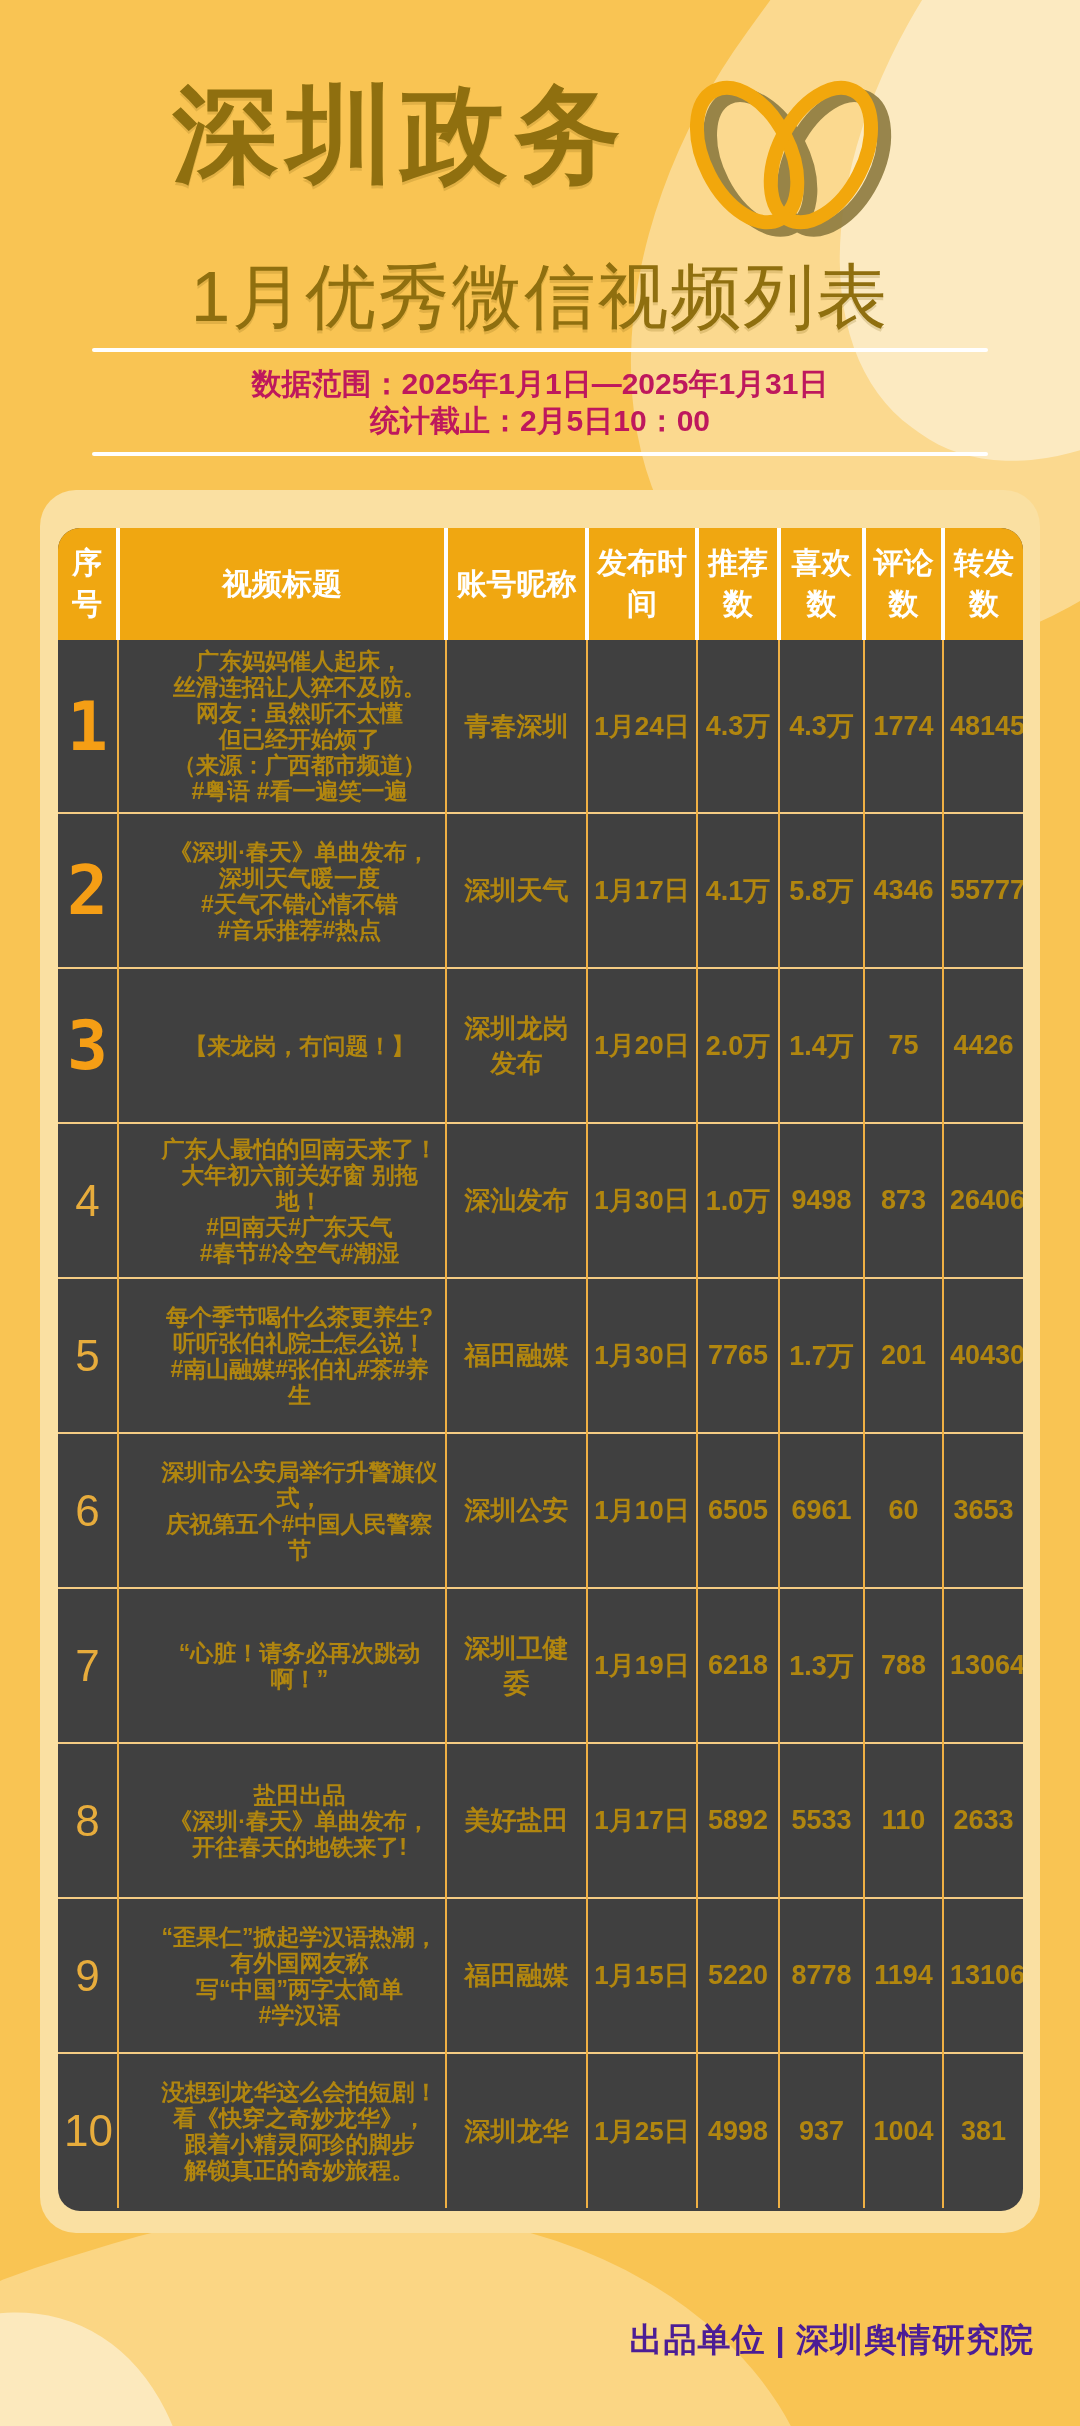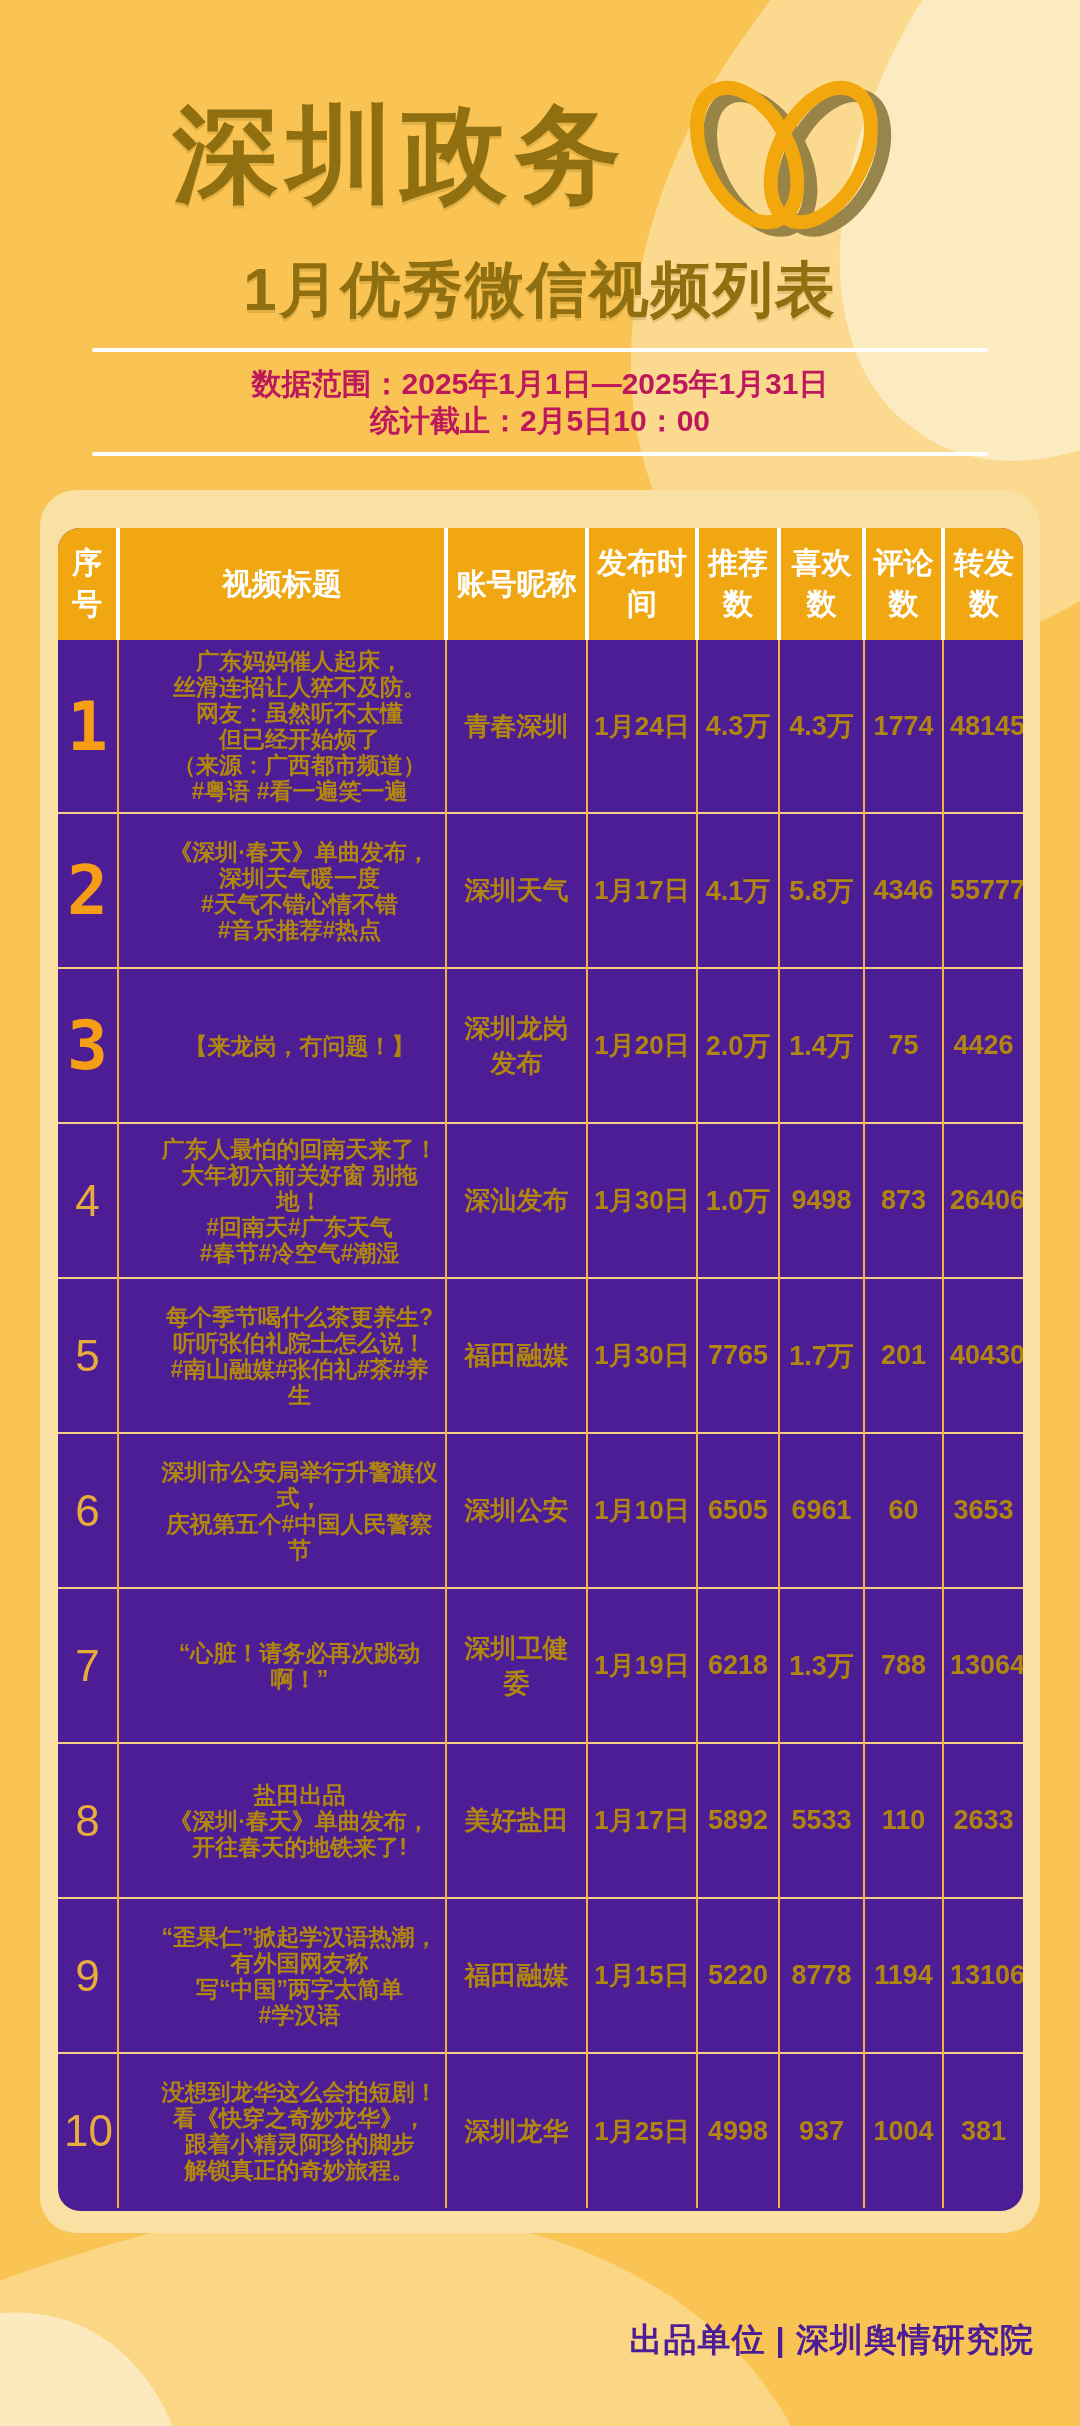--- a/index.html
+++ b/index.html
@@ -15,40 +15,40 @@
   .deco-tr-inner { top:-290px; right:-300px; width:480px; height:790px;
     background:#FCEAC1; border-radius:46% 54% 48% 52%; transform:rotate(36deg); }
   .deco-bl-main { left:-430px; top:2235px; width:1280px; height:920px;
     background:#FBD684; border-radius:50% 48% 52% 50%; transform:rotate(-17deg); }
   .deco-bl-cream { left:-300px; top:2295px; width:470px; height:720px;
     background:#FCE9BD; border-radius:50%; transform:rotate(24deg); }
 
   
   .title-block { position:absolute; top:64px; left:0; width:100%; text-align:center;
     color:#8F6F0F; z-index:2; }
-  .title-row { display:flex; align-items:center; justify-content:center; gap:32px; }
+  .title-row { display:flex; align-items:flex-start; justify-content:center; gap:32px; }
   .title1 { font-size:106px; font-weight:900; margin:0; letter-spacing:8px;
     text-shadow:0 3px 0 rgba(128,98,16,0.20); }
-  .title2 { font-size:60px; font-weight:700; margin:4px 0 0 0; letter-spacing:2px;
+  .title2 { font-size:71px; font-weight:400; margin:4px 0 0 0; letter-spacing:2px;
     text-shadow:0 3px 0 rgba(128,98,16,0.20); }
   .logo { width:246px; height:182px; }
 
   
   .subinfo { position:absolute; top:348px; left:0; width:100%; text-align:center;
     color:#be185d; z-index:2; }
   .hline { width:896px; height:4px; background:#FFFFFF; margin:0 auto; border-radius:2px; }
   .subinfo p { font-size:30px; font-weight:bold; margin:0; line-height:37px; }
   .subinfo p.first { margin-top:13px; }
   .subinfo p.last { margin-bottom:13px; }
 
   
   .panel { position:absolute; left:40px; top:490px; width:1000px; height:1743px;
     background:#FAE0A2; border-radius:36px; padding:38px 17px 22px 18px;
     box-sizing:border-box; z-index:2; }
-  .table-card { background:#4c1d95; border-radius:22px; overflow:hidden;
+  .table-card { background:#404040; border-radius:22px; overflow:hidden;
     width:100%; height:100%; }
   table { width:100%; border-collapse:collapse; table-layout:fixed; }
   thead th { background:#F0A711; color:#FFFFFF; font-size:30px; font-weight:bold;
     height:112px; padding:0 2px; }
   thead th + th { border-left:4px solid #FFFFFF; }
   tbody td { color:#B1860F; text-align:center; vertical-align:middle;
     height:155px; padding:8px 6px; box-sizing:border-box; }
   tbody tr + tr td { border-top:2px solid #F5CC84; }
   tbody td + td { border-left:2px solid #EFB044; }
   td.rank  { font-size:44px; color:#E7AC3C; }

